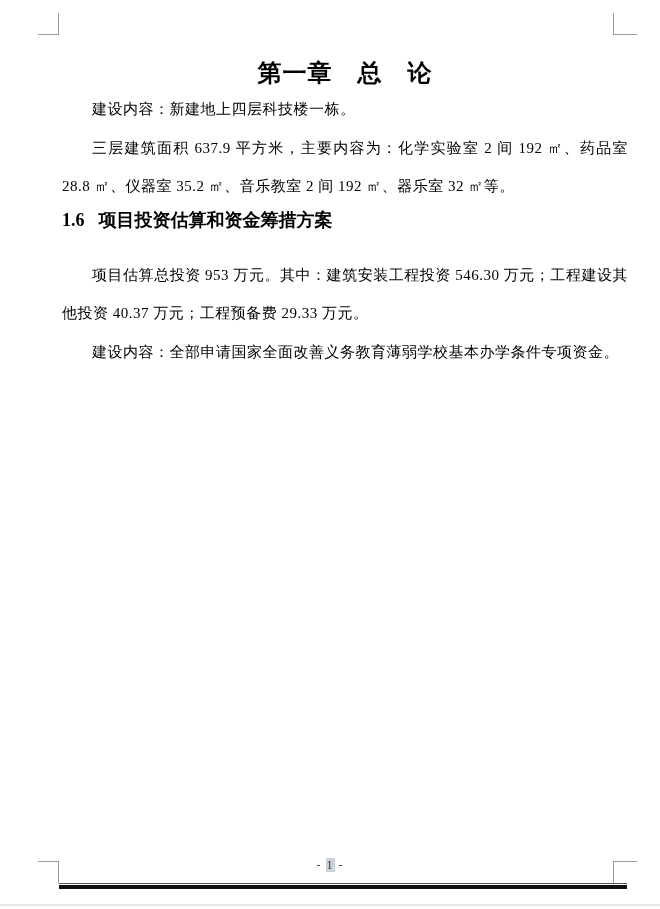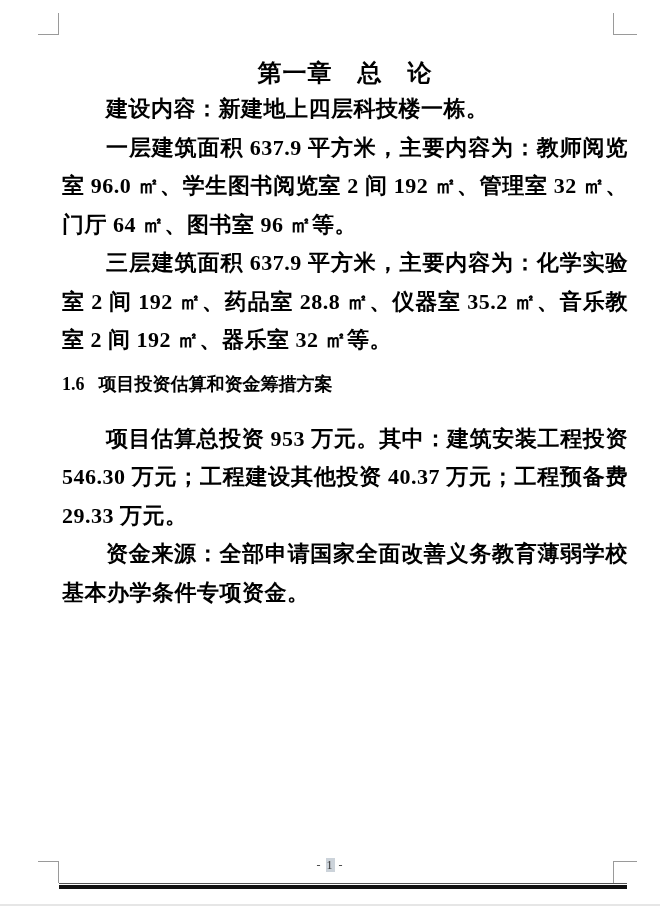--- a/index.html
+++ b/index.html
@@ -37,28 +37,27 @@
   }
   .h2 {
     font-size: 18px;
     font-weight: bold;
     line-height: 28px;
     font-family: "DejaVu Sans", "Liberation Sans", sans-serif;
   }
   .h2 .num { font-family: "Liberation Serif", "DejaVu Serif", serif; }
   .h2 .htxt { margin-left: 14px; }
   .h2.first { margin-top: 34px; margin-bottom: 19px; }
-  .h2.second { margin-top: 10px; margin-bottom: 22px; }
+  .h2.second { margin-bottom: 22px; }
   .para {
-    font-size: 22px;
+    font-size: 15px;
     line-height: 38.5px;
     text-indent: 2em;
     text-align: justify;
     letter-spacing: 0.5px;
-    font-weight: bold;
   }
 
   
   .footer {
     position: absolute;
     left: 0; top: 856px; width: 660px;
     text-align: center;
     font-size: 12px;
     line-height: 18px;
     color: #444444;
@@ -94,29 +93,28 @@
   <div class="crop tr"></div>
   <div class="crop bl"></div>
   <div class="crop br"></div>
 
   <div class="content">
 
     <div class="doc-title">第一章　总　论</div>
 
 
     <p class="para">建设内容：新建地上四层科技楼一栋。</p>
-    <p class="para">一层建筑面积 637.9 平方米，主要内容为：教师阅览室 96.0 ㎡、学生图书阅览室 2 间 192 ㎡、管理室 32 ㎡、门厅 64 ㎡、图书室 96 ㎡等。</p>
     <p class="para">三层建筑面积 637.9 平方米，主要内容为：化学实验室 2 间 192 ㎡、药品室 28.8 ㎡、仪器室 35.2 ㎡、音乐教室 2 间 192 ㎡、器乐室 32 ㎡等。</p>
 
     <div class="h2 second">
       <span class="num">1.6</span><span class="htxt">项目投资估算和资金筹措方案</span>
     </div>
 
     <p class="para">项目估算总投资 953 万元。其中：建筑安装工程投资 546.30 万元；工程建设其他投资 40.37 万元；工程预备费 29.33 万元。</p>
-    <p class="para">资金来源：全部申请国家全面改善义务教育薄弱学校基本办学条件专项资金。</p>
+    <p class="para">建设内容：全部申请国家全面改善义务教育薄弱学校基本办学条件专项资金。</p>
 
   </div>
 
   <div class="footer"><span>- </span><span class="pagenum">1</span><span> -</span></div>
 
   <div class="bottom-rule">
     <div class="thick"></div>
   </div>
 
   <div class="page-edge"></div>

